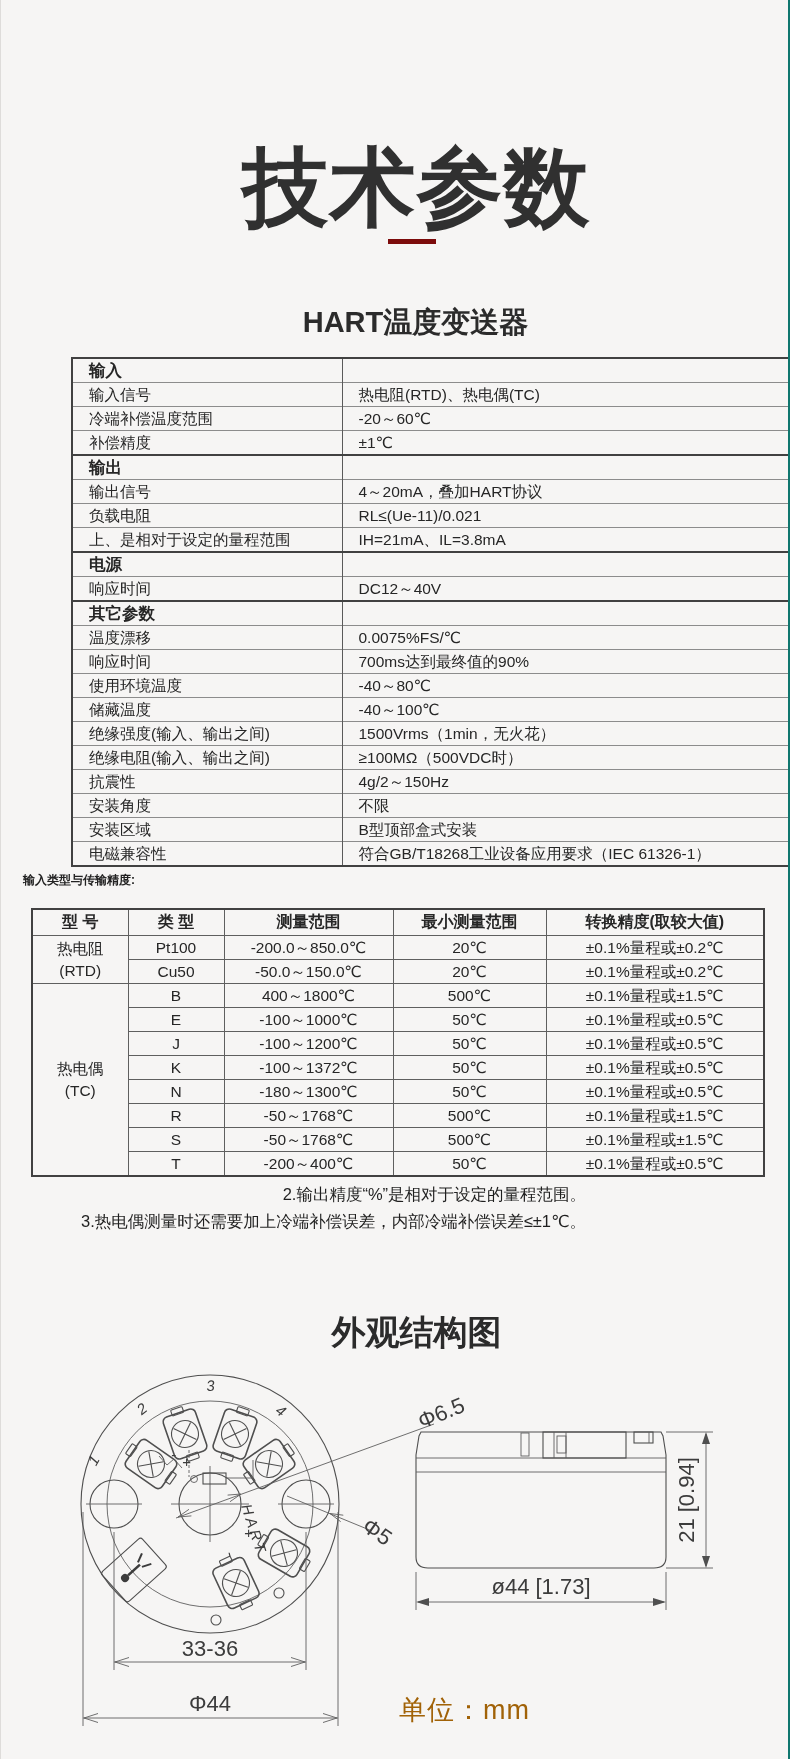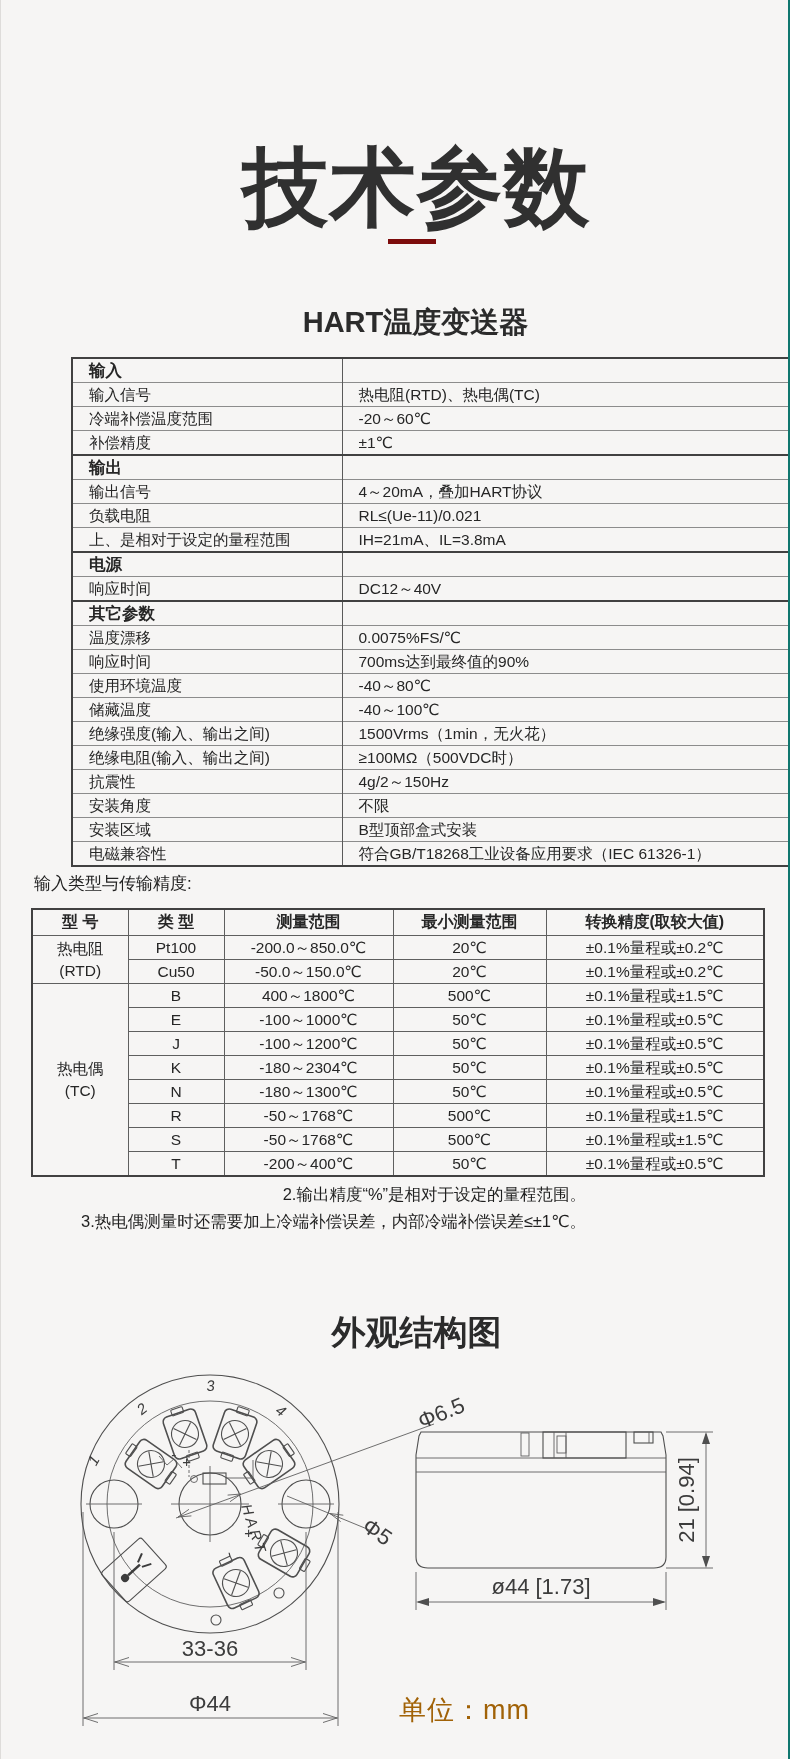--- a/index.html
+++ b/index.html
@@ -16,21 +16,21 @@
 
   table{border-collapse:collapse;table-layout:fixed;}
   .spec-table{position:absolute;top:357px;left:50px;width:722px;font-size:15.5px;
               border:2px solid #414141;margin-left:20px;}
   .spec-table td{height:23px;padding:0 6px 0 16px;border-top:1px solid #8c8c8c;line-height:1.1;
                  overflow:hidden;white-space:nowrap;}
   .spec-table td.c1{border-right:1px solid #5a5a5a;}
   .spec-table tr.section td{border-top:2px solid #414141;font-weight:700;font-size:16.5px;}
   .spec-table tr:first-child td{border-top:none;}
 
-  .accuracy-intro{position:absolute;top:872px;left:33px;font-size:17px;font-weight:400;color:#222;}
+  .accuracy-intro{position:absolute;top:872px;left:22px;font-size:12px;font-weight:700;color:#222;}
 
   .acc-table{position:absolute;top:908px;left:30px;width:734px;font-size:15.5px;
              border:2px solid #414141;text-align:center;}
   .acc-table th{height:25px;font-size:16px;font-weight:700;border:1px solid #5f5f5f;padding:0;}
   .acc-table td{height:23px;border:1px solid #5f5f5f;padding:0;line-height:1.1;}
   .acc-table td.model{font-size:15.5px;line-height:1.4;}
 
   .notes{position:absolute;top:1181px;left:36px;font-size:16.5px;line-height:27px;color:#1f1f1f;}
   .note-line{white-space:nowrap;}
   .note-line.indent{padding-left:44px;text-align:right;}
@@ -199,21 +199,21 @@
           <td>±0.1%量程或±0.5℃</td>
         </tr>
         <tr>
           <td>J</td>
           <td>-100～1200℃</td>
           <td>50℃</td>
           <td>±0.1%量程或±0.5℃</td>
         </tr>
         <tr>
           <td>K</td>
-          <td>-180～2304℃</td>
+          <td>-100～1372℃</td>
           <td>50℃</td>
           <td>±0.1%量程或±0.5℃</td>
         </tr>
         <tr>
           <td>N</td>
           <td>-180～1300℃</td>
           <td>50℃</td>
           <td>±0.1%量程或±0.5℃</td>
         </tr>
         <tr>

